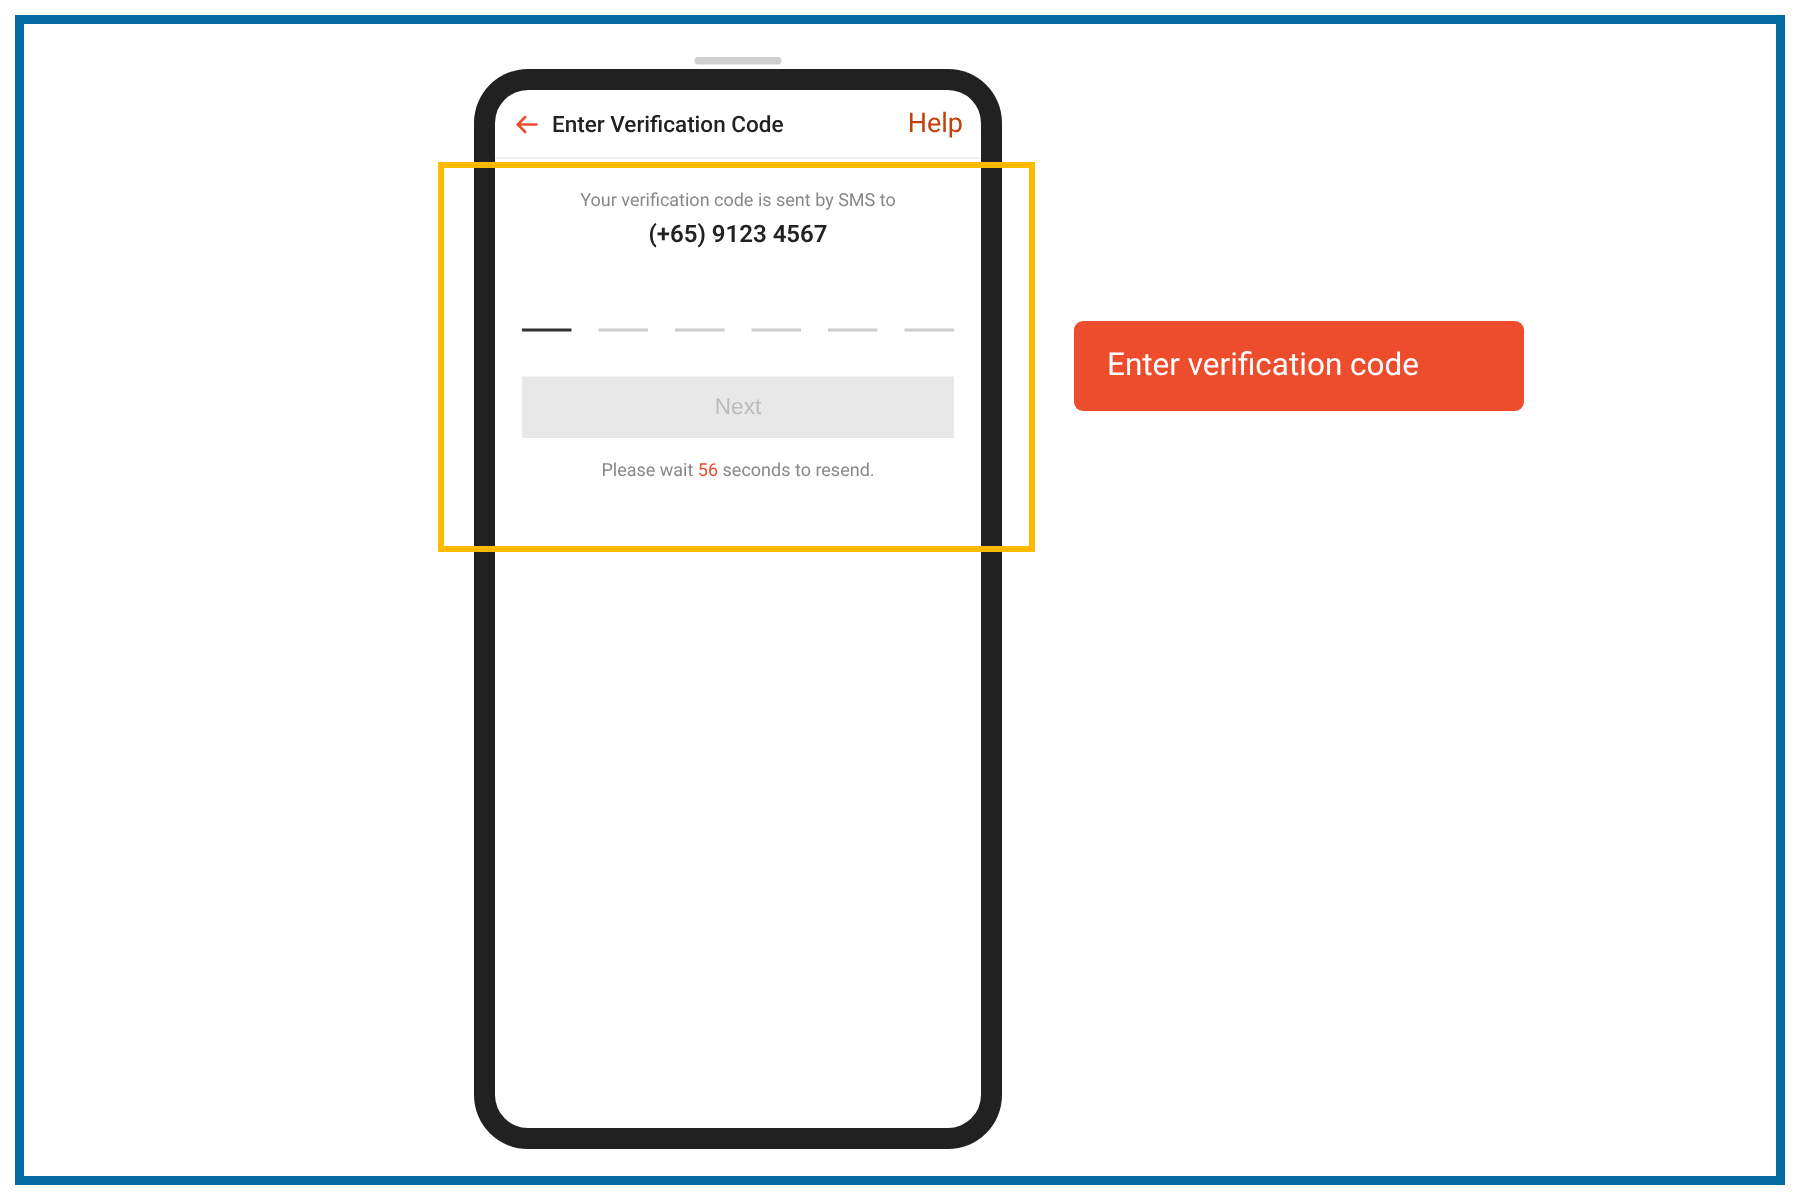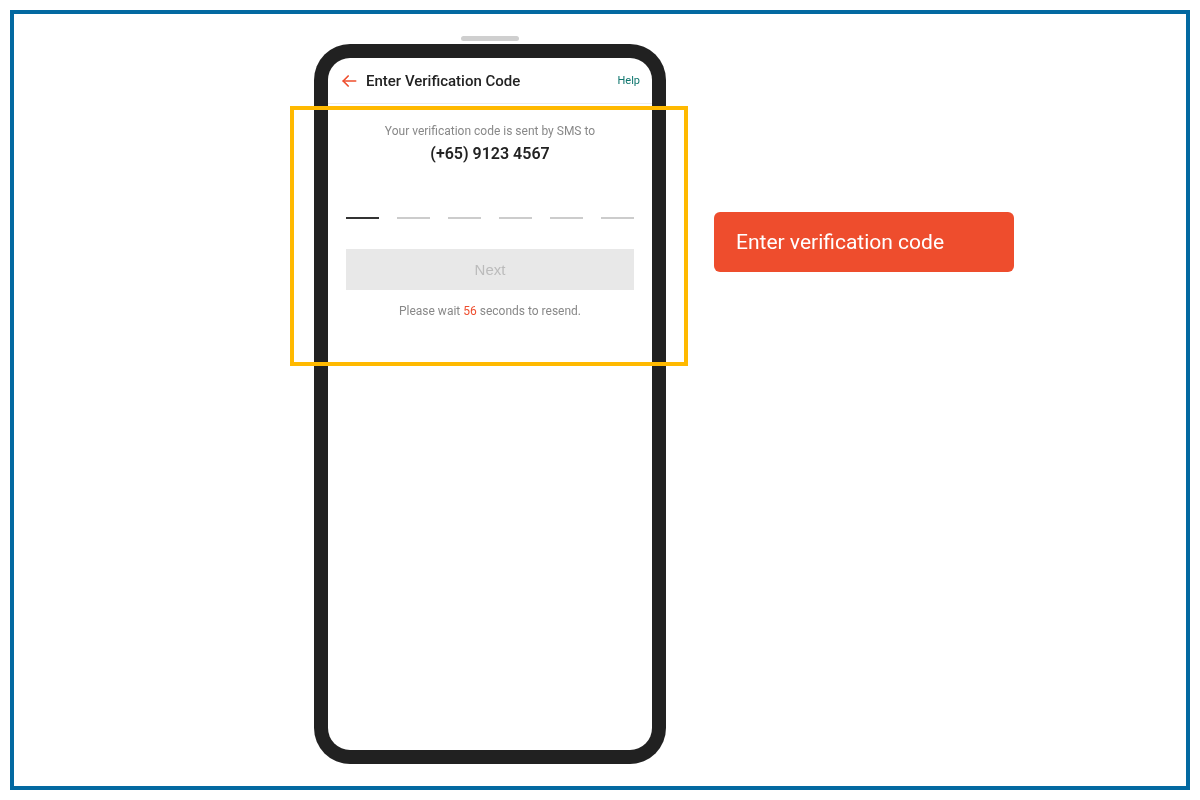--- a/index.html
+++ b/index.html
@@ -9,21 +9,21 @@
       width: 1200px;
       height: 800px;
       position: relative;
     }
     .canvas {
       position: absolute;
       top: 10px;
       left: 10px;
       width: 1180px;
       height: 780px;
-      border: 4px solid #0369a1;
+      border: 6px solid #0369a1;
       background: #fff;
     }
     
     .phone {
       position: absolute;
       top: 30px;
       left: 300px;
       width: 352px;
       height: 720px;
       background: #212121;
@@ -69,22 +69,22 @@
     }
     .back-icon svg { display: block; }
     .header-title {
       font-size: 15px;
       color: #222;
       font-weight: 500;
       margin-left: 6px;
       flex: 1;
     }
     .help-link {
-      font-size: 11px;
-      color: #0f766e;
+      font-size: 18px;
+      color: #c2410c;
       cursor: pointer;
     }
     
     .verify-body {
       padding: 20px 18px 0 18px;
       text-align: center;
     }
     .sent-to {
       font-size: 12px;
       color: #888;

